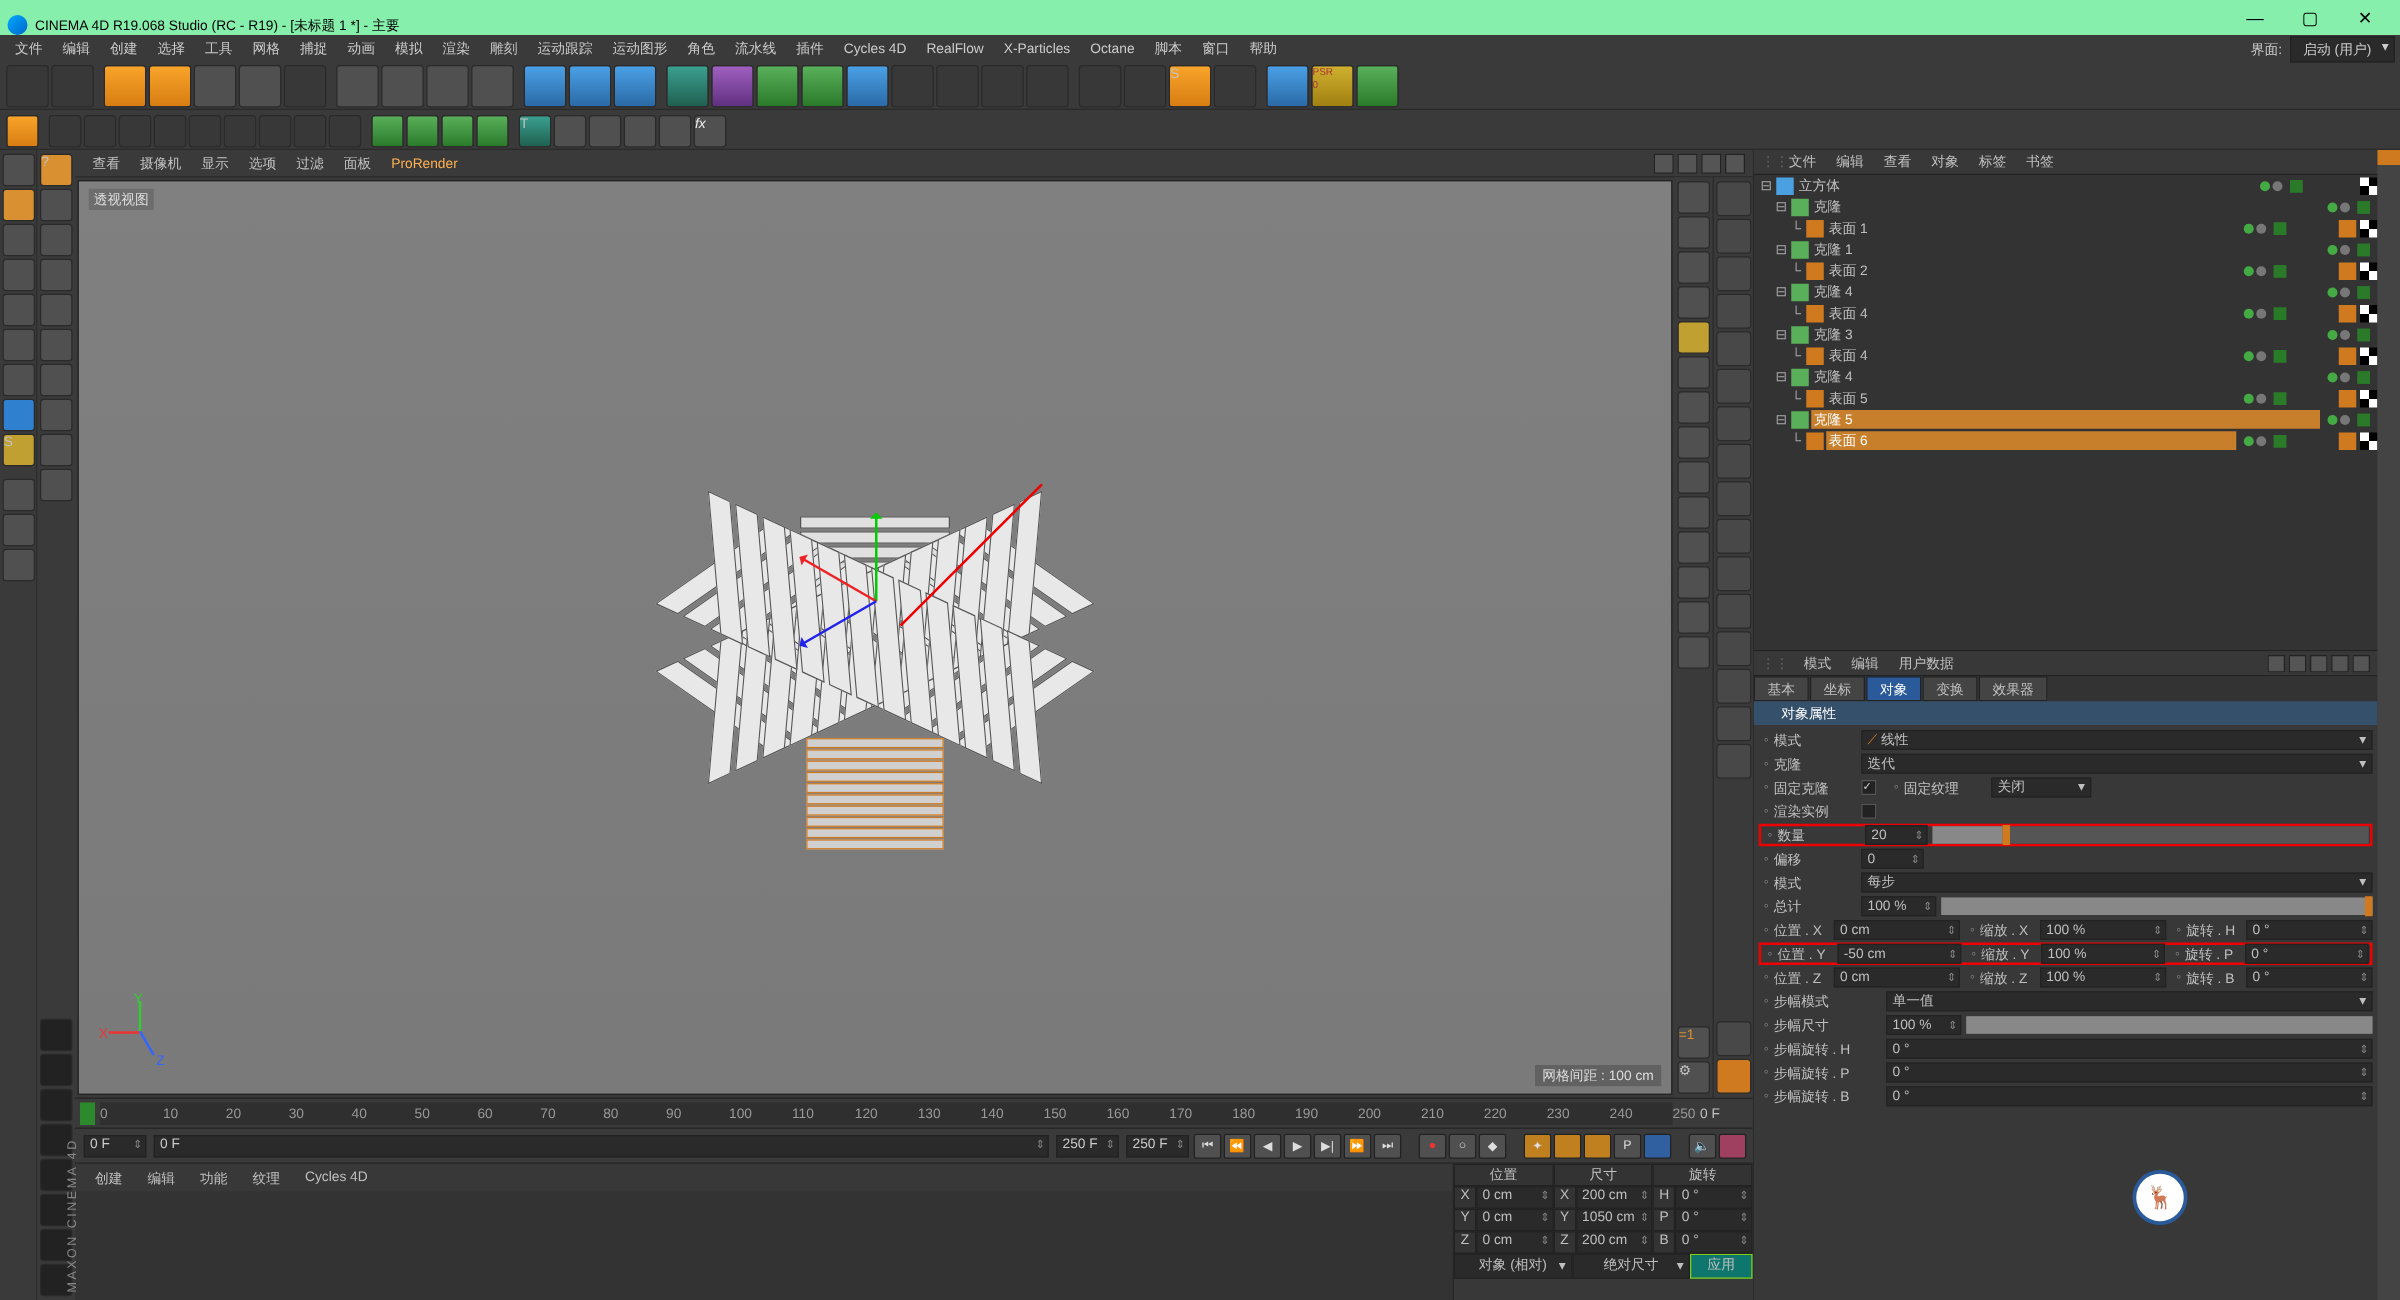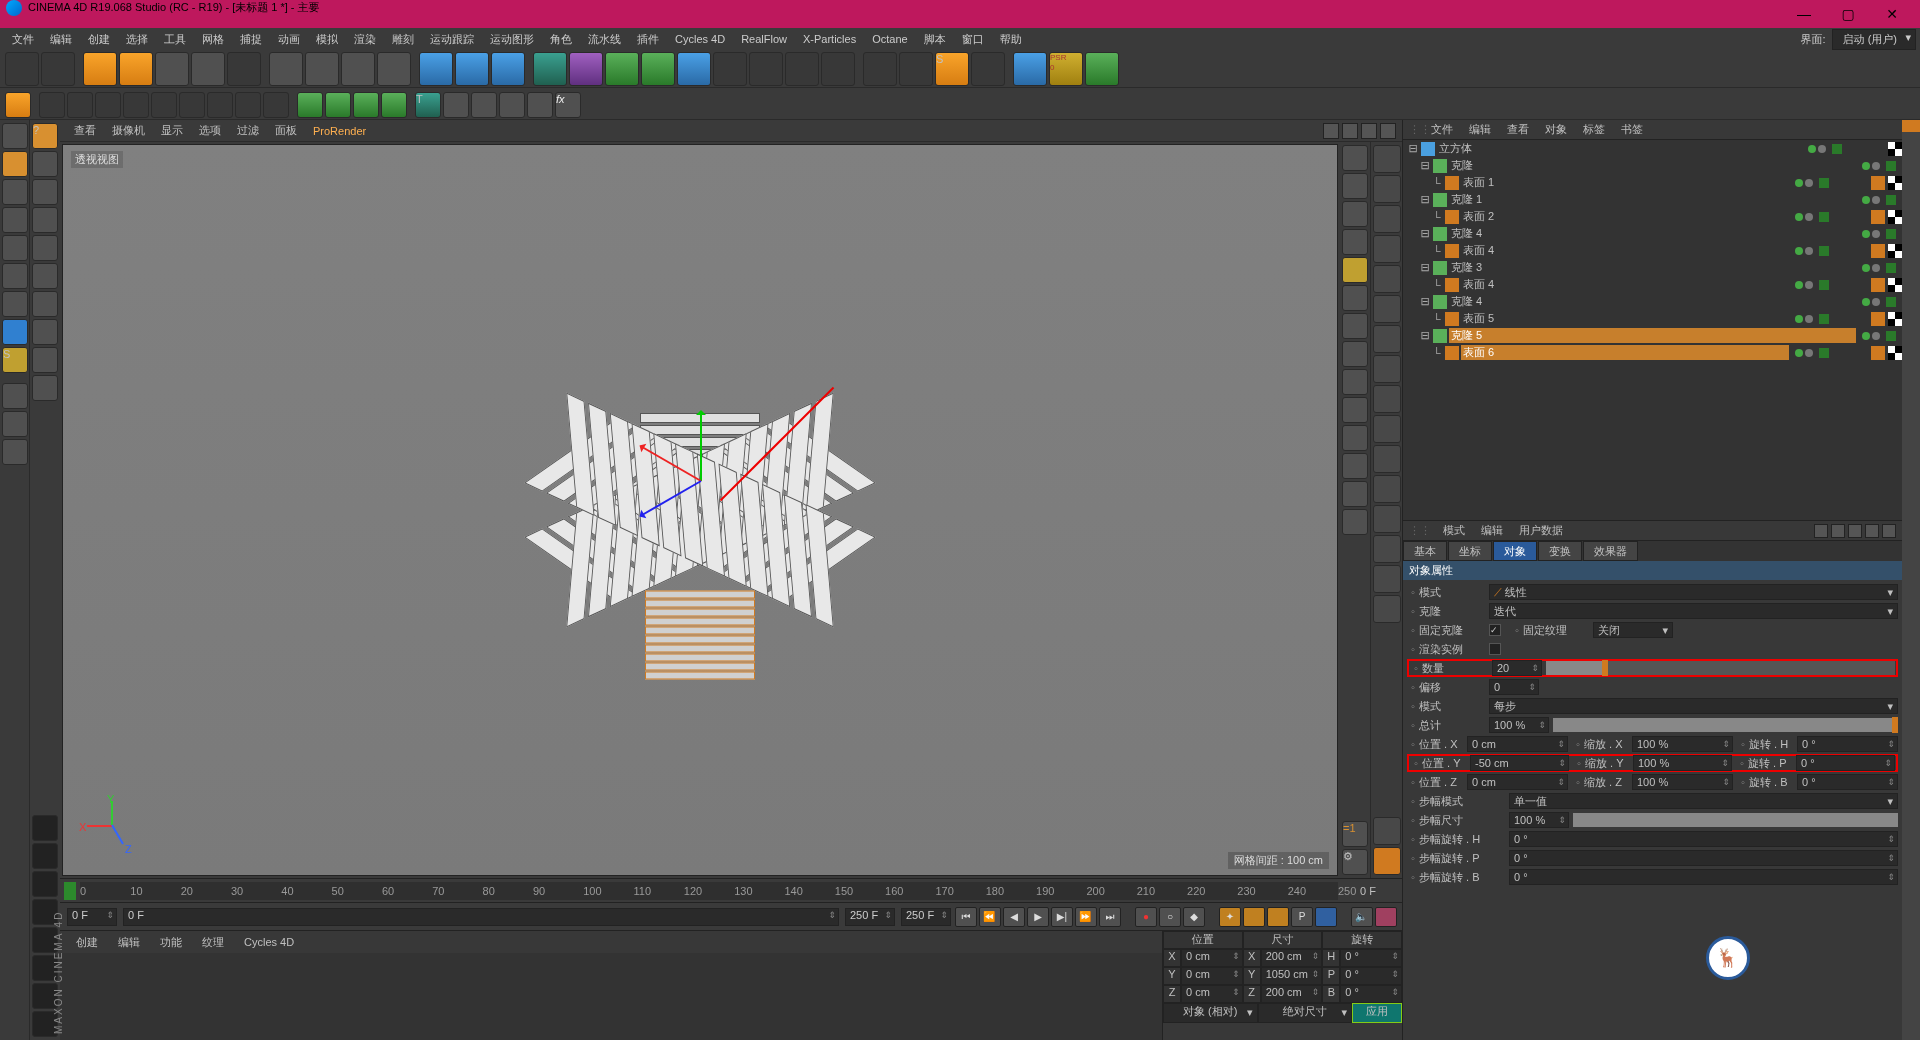--- a/index.html
+++ b/index.html
@@ -1,19 +1,19 @@
 <!DOCTYPE html>
 <html><head>
 <meta charset="utf-8">
 <style>
 * { margin: 0; padding: 0; box-sizing: border-box; font-family: "Microsoft YaHei", Arial, sans-serif; font-size: 11px; user-select: none; }
 html, body { width: 1920px; height: 1040px; overflow: hidden; background: #404040; color: #c0c0c0; }
 
 
-.titlebar { height: 28px; background: #be185d; color: #000; display: flex; align-items: flex-start; padding: 0 6px; }
+.titlebar { height: 28px; background: #86efac; color: #000; display: flex; align-items: flex-end; padding: 0 6px; }
 .titlebar .app-icon { width: 16px; height: 16px; background: linear-gradient(135deg,#0af,#06c); border-radius: 50%; margin-right: 6px; }
 .titlebar .spacer { flex: 1; }
 .titlebar .win-btn { width: 44px; text-align: center; line-height: 28px; font-size: 14px; }
 .titlebar .win-close { }
 
 
 .menubar { height: 22px; background: #3a3a3a; display: flex; align-items: center; padding: 0 4px; color: #ccc; }
 .menubar .mi { padding: 0 8px; line-height: 22px; }
 .menubar .right { margin-left: auto; display: flex; align-items: center; }
 .layout-dd { background: #2a2a2a; padding: 2px 18px 2px 10px; margin-left: 6px; border: 1px solid #222; position: relative; }
@@ -165,21 +165,21 @@
 .attr{flex:1; display:flex; flex-direction:column; background:#383838; border-top:1px solid #222;}
 .attr .hdr{height:20px;display:flex;align-items:center;padding:0 6px;background:#383838;border-bottom:1px solid #222;}
 .attr .hdr .mi{padding:0 8px;}
 .attr .hdr .icons{margin-left:auto;display:flex;gap:3px;}
 .attr .hdr .icons div{width:14px;height:14px;background:#555;border:1px solid #222;}
 .attr .title{height:20px;display:flex;align-items:center;padding:0 6px;background:#333;}
 .attr .title .ico{width:14px;height:14px;background:#5ab05a;margin-right:4px;}
 .attr .tabs{height:20px;display:flex;background:#333;}
 .attr .tabs .t{padding:2px 10px;background:#444;border:1px solid #222;margin-right:1px;}
 .attr .tabs .t.on{background:#2a5a9a;color:#fff;}
-.attr .sect{background:#34506a;color:#fff;padding:2px 6px;}
+.attr .sect{background:#34506a;color:#fff;padding:2px 22px;}
 .attr .body{flex:1;overflow:auto;padding:2px 4px;}
 .prow{display:flex;align-items:center;height:18px;margin:1px 0;}
 .prow .bullet{width:12px;text-align:center;color:#888;}
 .prow .plbl{width:70px;}
 .prow .plbl.w90{width:90px;}
 .prow .pval{flex:1;background:#2a2a2a;border:1px solid #222;padding-left:4px;position:relative;height:16px;line-height:14px;}
 .prow .pval::after{content:"⇕";position:absolute;right:2px;top:0;color:#888;font-size:9px;}
 .prow .chkbx{width:12px;height:12px;border:1px solid #555;margin-right:10px; background:#222;}
 .prow .chkbx.on::after{content:"✓";color:#ccc;font-size:9px;position:relative;top:-2px;}
 .prow .dd{flex:1;background:#2a2a2a;border:1px solid #222;padding-left:4px;position:relative;height:16px;line-height:14px;}

